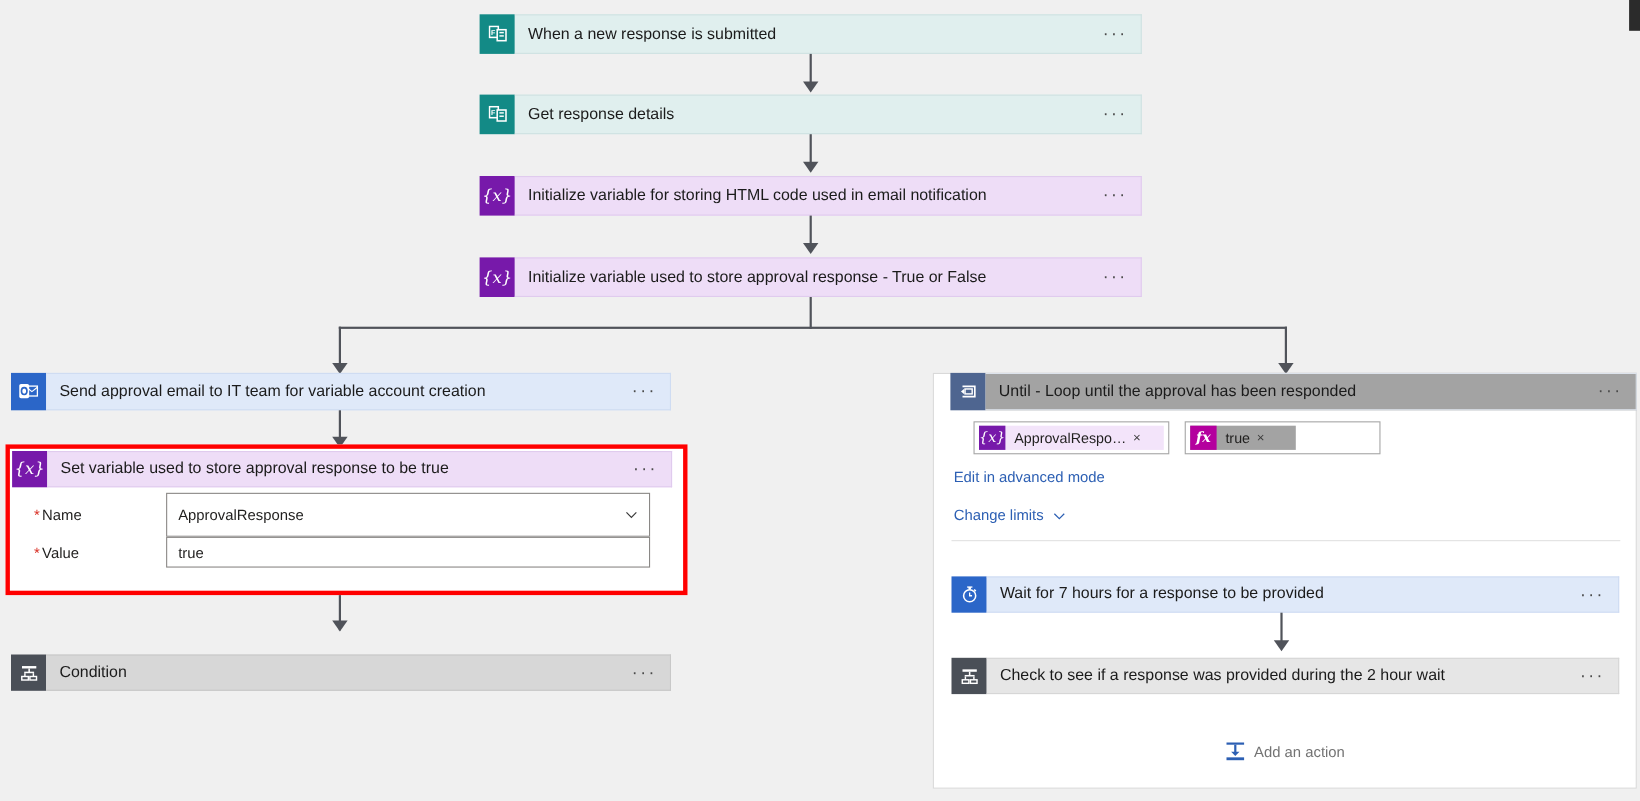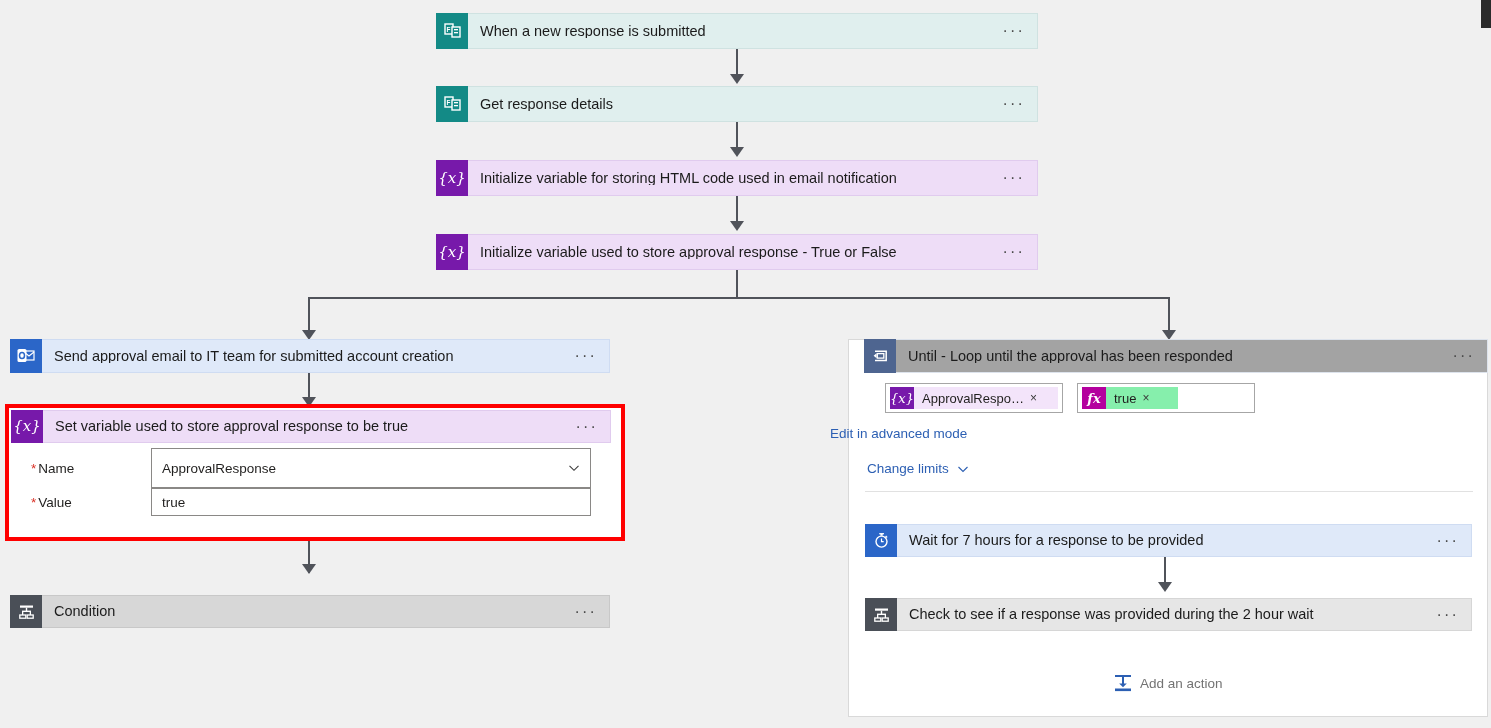--- a/index.html
+++ b/index.html
@@ -72,21 +72,21 @@
   .cond-row{position:absolute;display:flex;align-items:center;}
   .tokbox{box-sizing:border-box;background:#fff;border:1px solid #a6a6a6;
           height:30px;display:flex;align-items:center;padding:0 4px;}
   .chip{display:flex;align-items:center;height:22px;background:#f3e4fa;
         max-width:100%;}
   .chip .badge{width:24px;height:22px;display:flex;align-items:center;
                justify-content:center;background:#7719aa;}
   .chip .ctext{padding:0 6px 0 8px;font-size:13px;color:#201f1e;
                white-space:nowrap;overflow:hidden;text-overflow:ellipsis;}
   .chip .cx{font-size:12px;color:#3b3b3b;padding-right:6px;cursor:pointer;}
-  .chip.fx{background:#86efac;}
+  .chip.fx{background:#a3a3a3;}
   .chip.fx .badge{background:#b4009e;}
   .g-fx{color:#fff;font-family:"DejaVu Serif","Liberation Serif",serif;
         font-size:13px;font-style:italic;font-weight:bold;line-height:1;}
   .selbox{box-sizing:border-box;background:#fff;border:1px solid #a6a6a6;
           height:30px;display:flex;align-items:center;padding:0 10px;
           font-size:13.5px;color:#201f1e;}
   .selbox .val{flex:1;}
   .lnk{position:absolute;color:#2c5fb3;font-size:13.5px;cursor:pointer;
        white-space:nowrap;display:flex;align-items:center;}
   .divider{position:absolute;height:1px;background:#e1e1e1;}
@@ -172,21 +172,21 @@
   <div class="card p-mail" style="left:10px;top:339px;width:600px;height:34px;">
     <div class="ico">
       <svg width="18" height="16" viewBox="0 0 18 16">
         <rect x="7" y="3" width="10" height="9" fill="none" stroke="#fff" stroke-width="1.2"></rect>
         <path d="M7 4 L12 8 L17 4" fill="none" stroke="#fff" stroke-width="1.1"></path>
         <rect x="0.5" y="1" width="9" height="13" rx="1.6" fill="#fff"></rect>
         <ellipse cx="5" cy="7.5" rx="2.5" ry="3.1" fill="none" stroke="#2b66c8" stroke-width="1.5"></ellipse>
       </svg>
     </div>
     <div class="bar">
-      <span class="title">Send approval email to IT team for submitted account creation</span>
+      <span class="title">Send approval email to IT team for variable account creation</span>
       <span class="dots">···</span>
     </div>
   </div>
 
   <div class="vline" style="left:308px;top:373px;height:32px;"></div>
   <div class="arrow" style="left:302px;top:397px;"></div>
 
   <div class="hl-frame" style="left:5px;top:404px;width:620px;height:137px;"></div>
 
   <div class="setvar-body" style="left:11px;top:410px;width:608px;height:125px;">
@@ -276,21 +276,21 @@
       <div class="chip fx" style="width:96px;">
         <span class="badge">
           <span class="g-fx">fx</span>
         </span>
         <span class="ctext">true</span>
         <span class="cx">×</span>
       </div>
     </div>
   </div>
 
-  <div class="lnk" style="left:830px;top:426px;text-align:right;">
+  <div class="lnk" style="left:867px;top:426px;text-align:right;">
     <span>Edit in advanced mode</span>
   </div>
 
   <div class="lnk" style="left:867px;top:461px;">
     <span>Change limits</span>
     <svg style="width:12px;height:12px;margin-left:8px;" viewBox="0 0 12 12">
       <path d="M1.5 4 L6 8.5 L10.5 4" fill="none" stroke="#2c5fb3" stroke-width="1.1"></path>
     </svg>
   </div>
 

